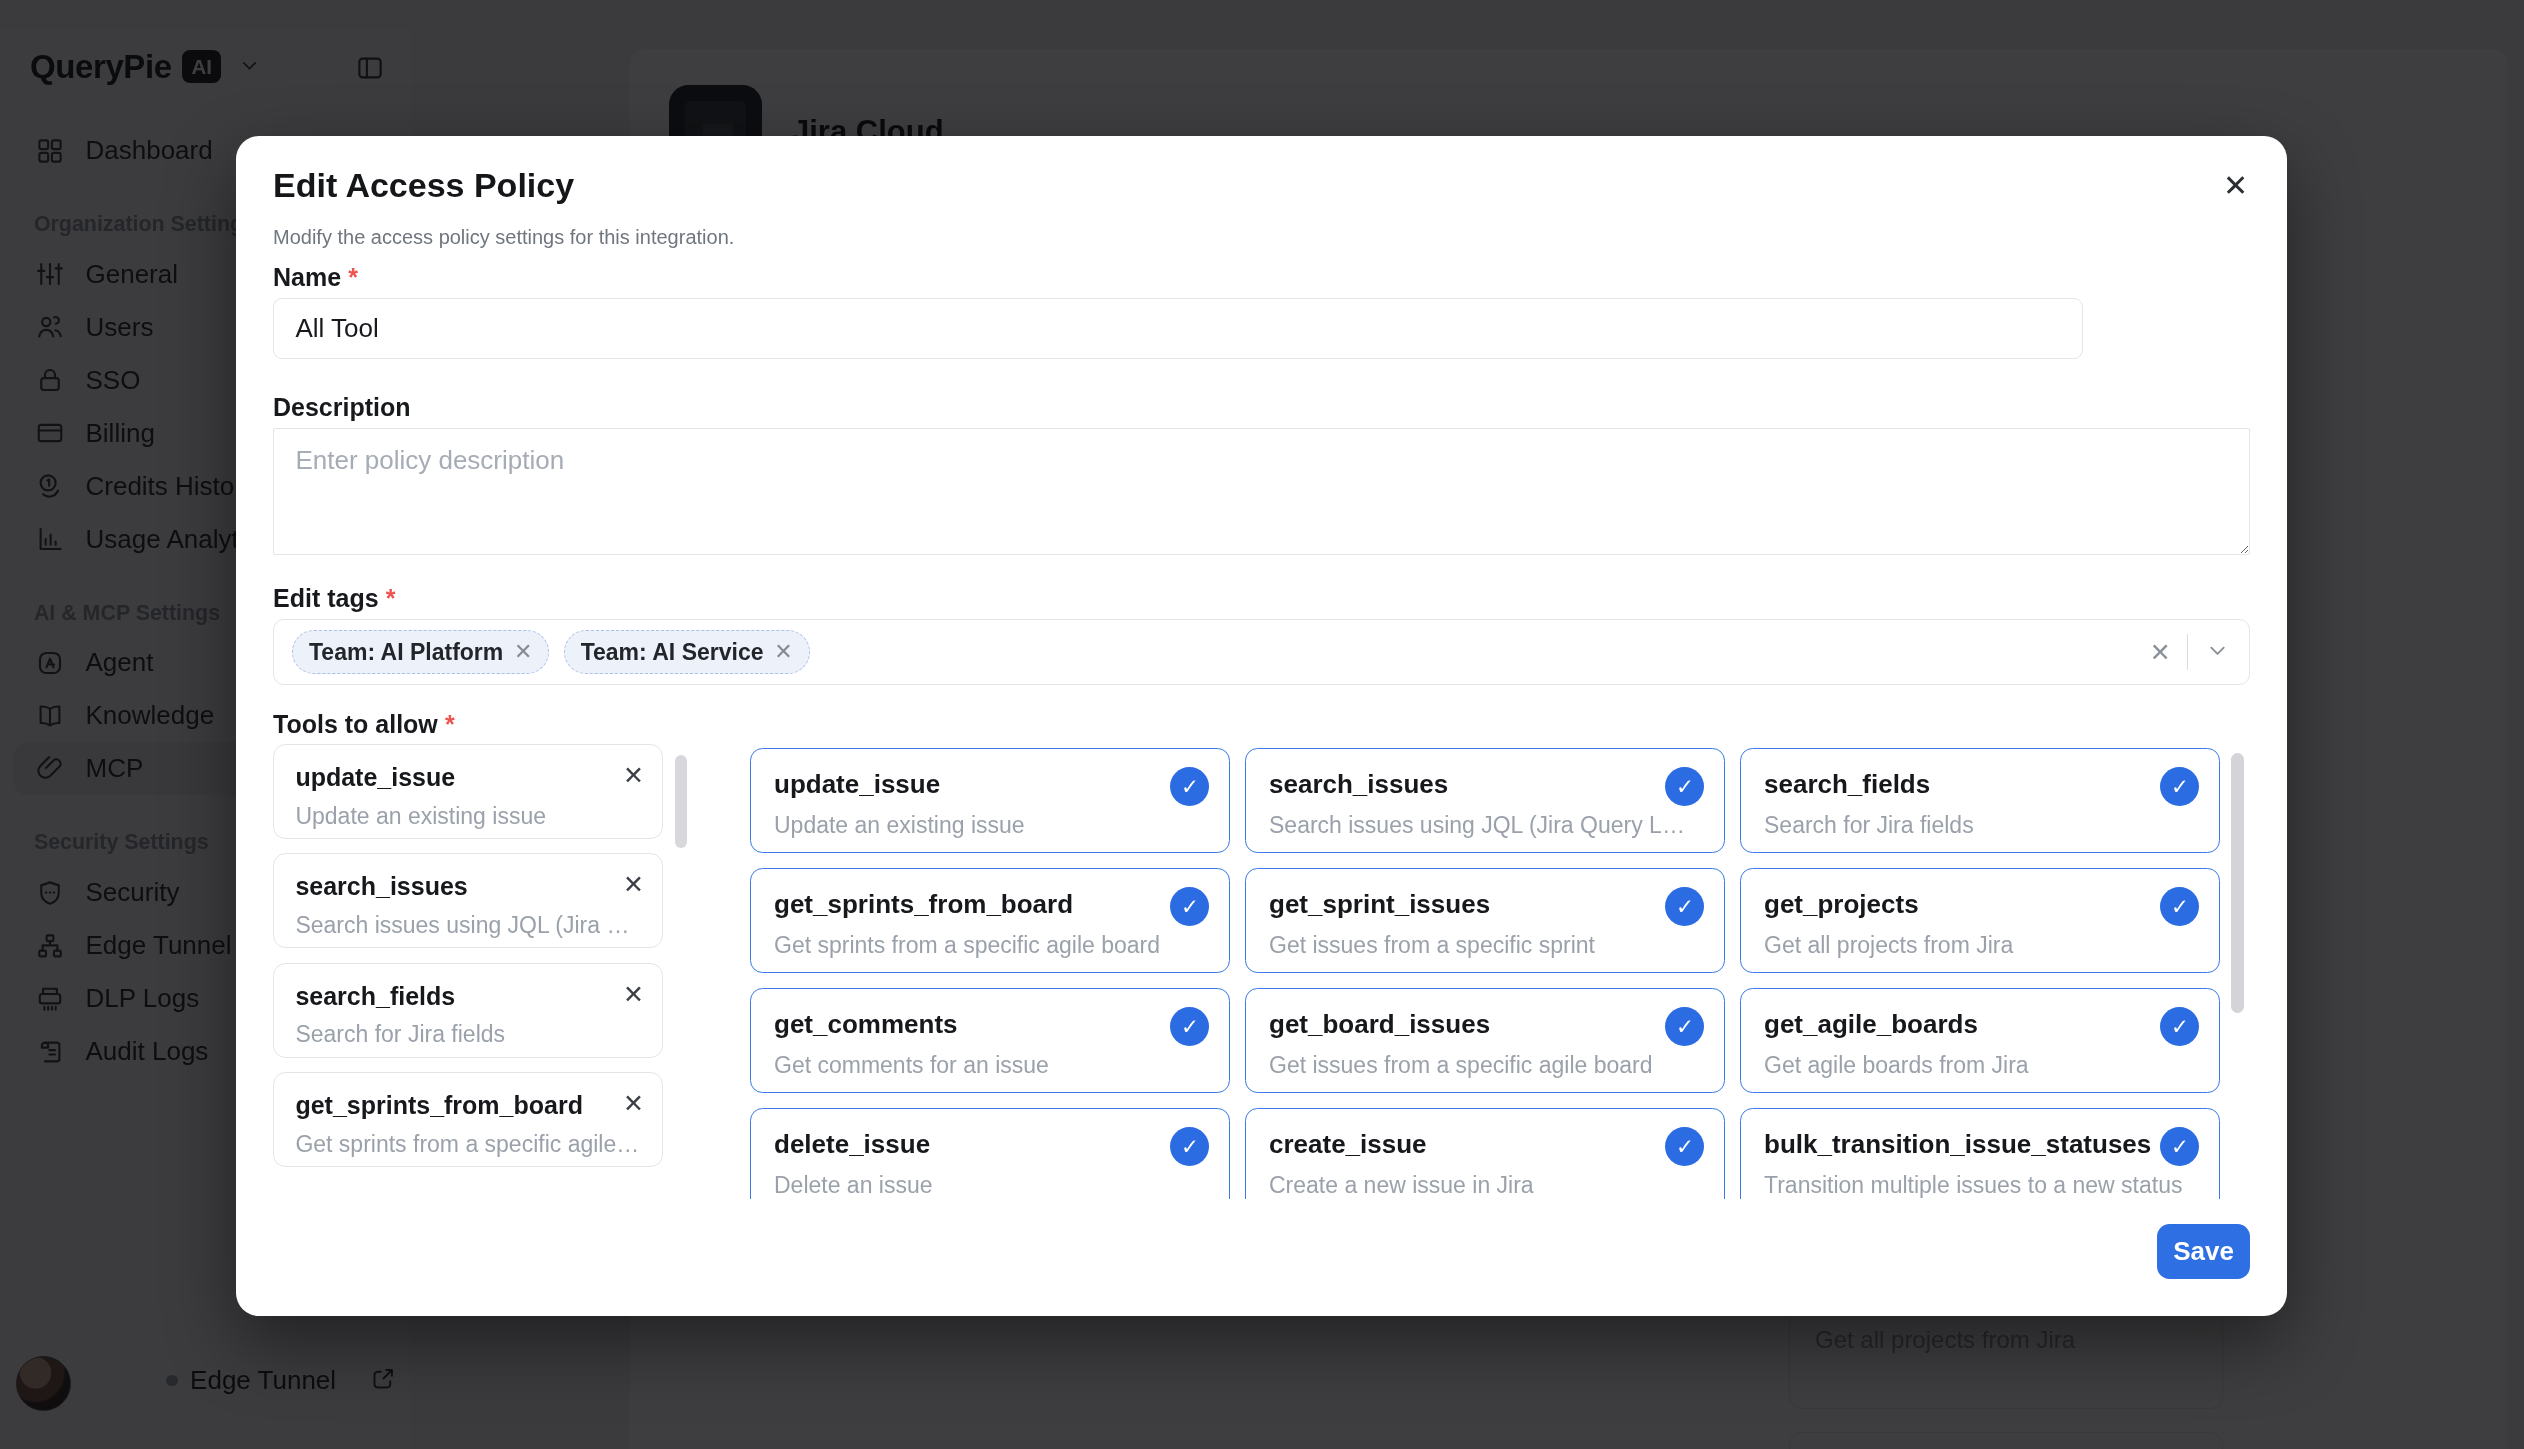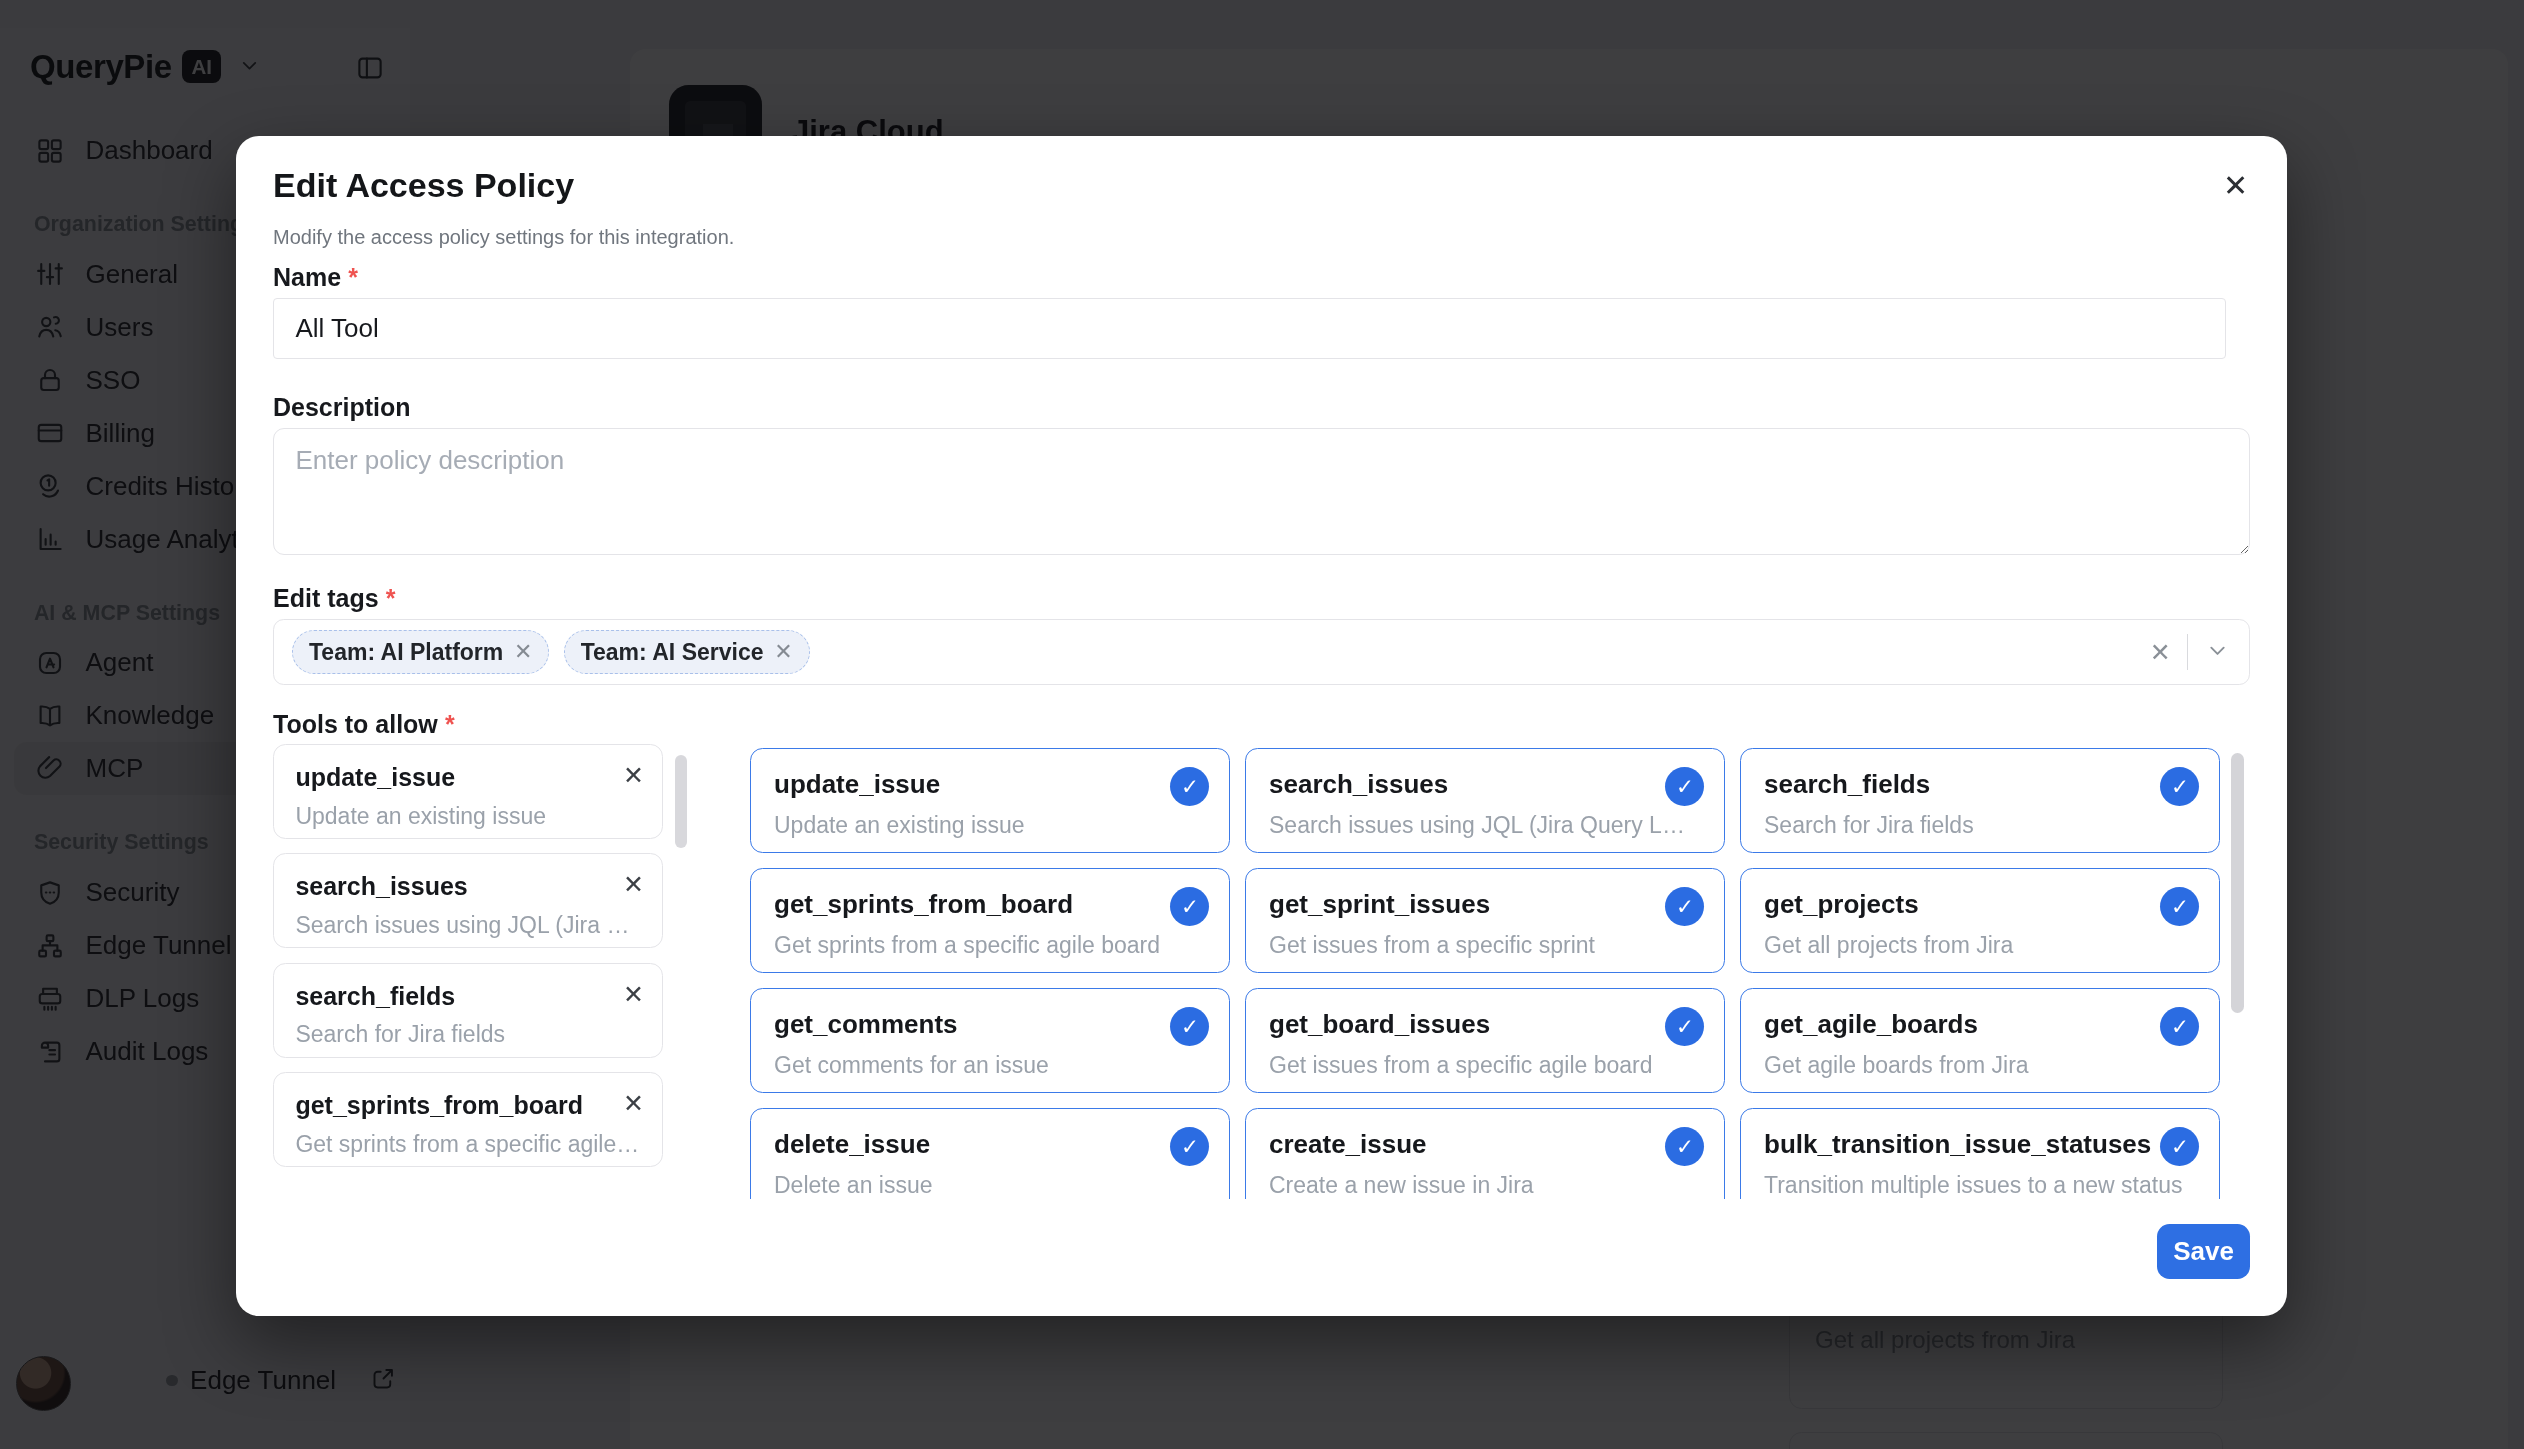--- a/index.html
+++ b/index.html
@@ -58,25 +58,25 @@
   .modal { position:absolute; left:236px; top:136px; width:2051px; height:1180px;
     background:#fff; border-radius:23px; box-shadow:0 27px 71px rgba(0,0,0,.45); }
   .m-title { position:absolute; left:37px; top:30px; font-size:34px; font-weight:bold; color:#141619; }
   .m-sub { position:absolute; left:37px; top:82px; font-size:20px; color:#70767e;margin-top:8px; }
   .m-close { position:absolute; right:28.5px; top:27px; width:46px; height:46px; border:none; background:none;
     font-size:30px; color:#2b2e33; cursor:pointer; line-height:46px; text-align:center; }
 
   .f-label { position:absolute; left:37px; font-size:25px; font-weight:bold; color:#17191d; }
   .req { color:#ef5350; margin-left:7.1px; font-weight:bold; }
 
-  .name-input { position:absolute; left:37px; top:162px; width:1953px; height:61px;
-    border:1.3px solid #e4e4e8; border-radius:4px; font-size:26px; color:#17191d;
+  .name-input { position:absolute; left:37px; top:162px; width:1810px; height:61px;
+    border:1.3px solid #e4e4e8; border-radius:9px; font-size:26px; color:#17191d;
     padding:0 21.4px; font-family:inherit; background:#fff; }
   .desc-area { position:absolute; left:37px; top:292px; width:1977px; height:127px;
-    border:1.3px solid #e4e4e8; border-radius:11px; font-size:26px; color:#17191d;
+    border:1.3px solid #e4e4e8; border-radius:2px; font-size:26px; color:#17191d;
     padding:16px 21.4px; font-family:inherit; resize:vertical; }
   .desc-area::placeholder, .name-input::placeholder { color:#a6acb5; }
 
   .tags-field { position:absolute; left:37px; top:483px; width:1977px; height:66px;
     border:1.3px solid #e4e4e8; border-radius:10.7px; display:flex; align-items:center; padding:0 18px; }
   .chip { display:flex; align-items:flex-start; gap:10.7px; background:#edf1f9;
     border:1.8px dashed #a9c0ea; border-radius:23px; padding:7.1px 16px; margin-right:14.3px;
     font-size:23px; font-weight:bold; color:#22252a; }
   .chip-x { color:#858b93; font-size:22px; cursor:pointer; font-weight:normal; }
   .tags-right { margin-left:auto; display:flex; align-items:center; gap:16px; color:#8a9097; }

